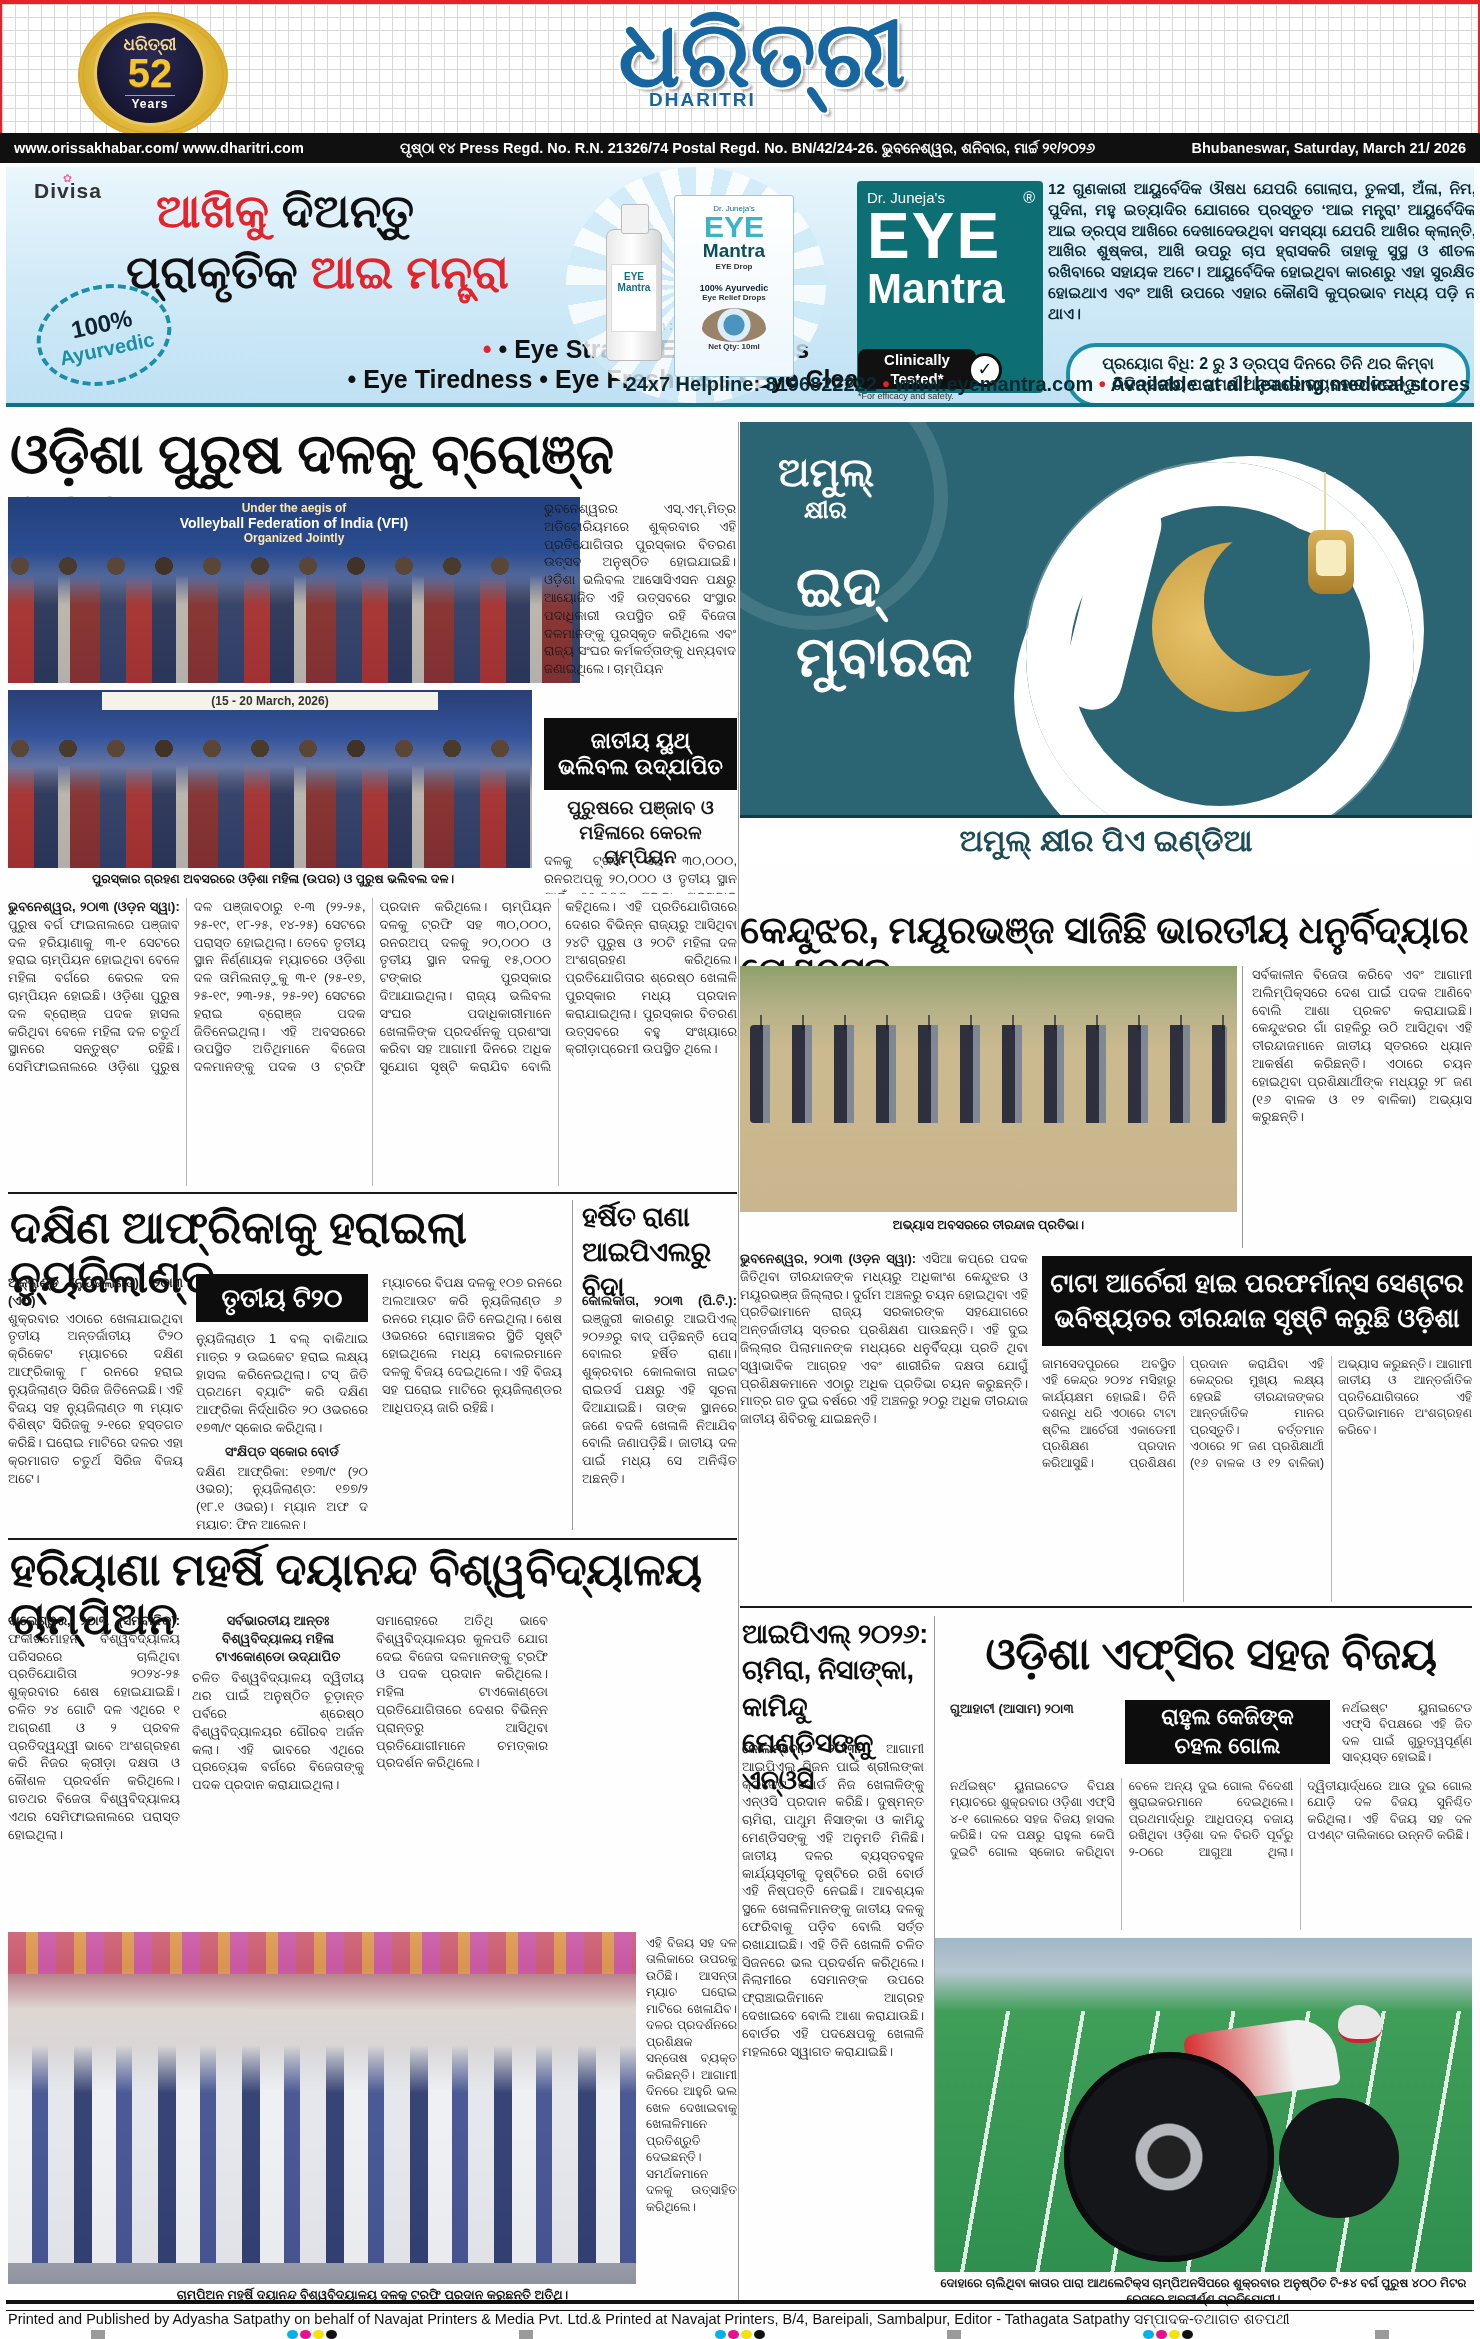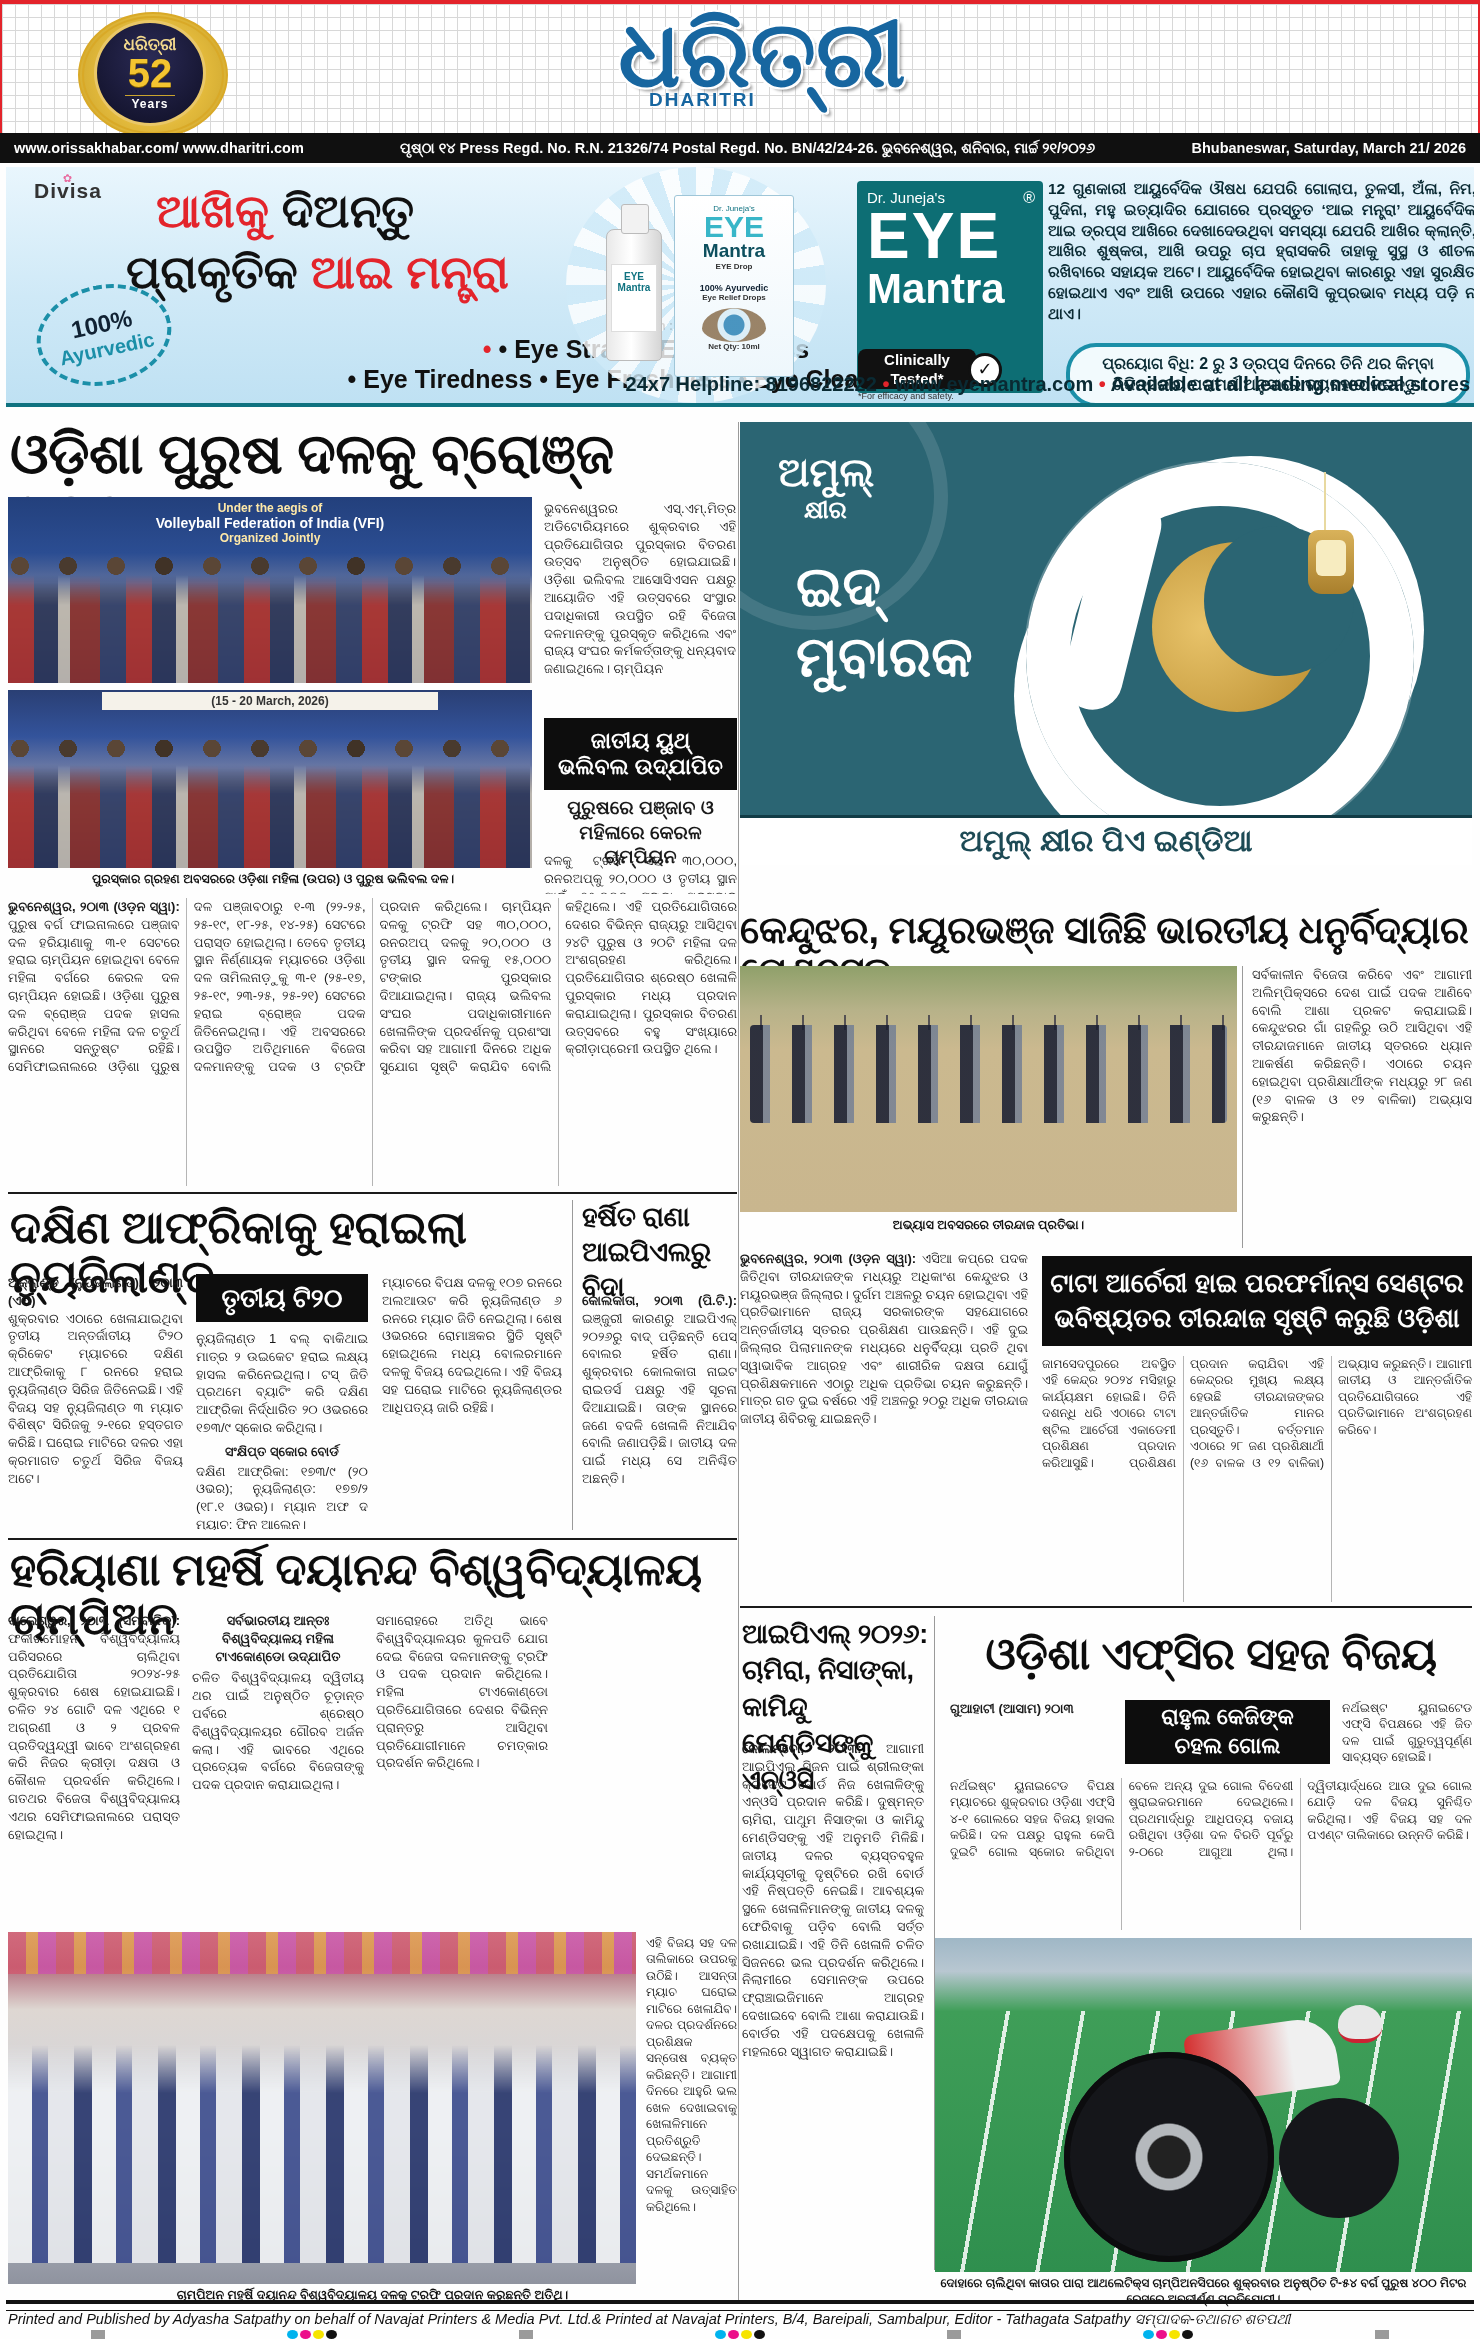--- a/index.html
+++ b/index.html
@@ -82,21 +82,21 @@
   .body-sm{font-size:12.3px;line-height:1.34;text-align:justify;color:#191919;}
   .dateline{font-weight:800;}
   .blackbox{background:#0d0d0d;color:#fff;font-weight:800;text-align:left;display:flex;align-items:center;justify-content:center;flex-direction:column;}
   .caption{font-size:12.5px;font-weight:800;text-align:center;color:#111;}
   .rule-h{background:#1a1a1a;height:2px;}
   .rule-v{background:#9a9a9a;width:1px;}
   .cols3{column-count:3;column-gap:14px;column-rule:1px solid #b5b5b5;}
   .cols4{column-count:4;column-gap:14px;column-rule:1px solid #b5b5b5;}
   
   .photo{overflow:hidden;background:#888;}
-  .ph-vb1{background:linear-gradient(180deg,#23407c 0%,#2b4d92 30%,#5d6f9c 46%,#7a6a58 62%,#403a4a 100%);}
+  .ph-vb1{background:linear-gradient(180deg,#23407c 0%,#2b4d92 30%,#5d6f9c 46%,#7a6a58 62%,#403a4a 100%);padding-left:48px;}
   .ph-vb1 .banner{position:absolute;left:8%;top:2%;width:84%;text-align:center;color:#ffe9a8;font-size:12px;font-weight:bold;}
   .ph-vb1 .banner .b2{color:#fff;font-size:14px;}
   .ph-people{position:absolute;left:0;bottom:0;width:100%;height:58%;
     background:repeating-linear-gradient(90deg,#b03030 0 26px,#27355e 26px 50px,#c8c4bc 50px 62px,#8c2f2f 62px 92px,#2e3f6e 92px 118px);
     -webkit-mask-image:linear-gradient(180deg,transparent 0,#000 28%);mask-image:linear-gradient(180deg,transparent 0,#000 28%);opacity:.85;}
   .ph-heads{position:absolute;left:0;top:30%;width:100%;height:14%;
     background:radial-gradient(circle 9px at 12px 50%,#5a4636 97%,transparent),radial-gradient(circle 9px at 60px 50%,#493a2e 97%,transparent),
     radial-gradient(circle 9px at 108px 50%,#5a4636 97%,transparent),radial-gradient(circle 9px at 156px 50%,#403226 97%,transparent),
     radial-gradient(circle 9px at 204px 50%,#5a4636 97%,transparent),radial-gradient(circle 9px at 252px 50%,#493a2e 97%,transparent),
     radial-gradient(circle 9px at 300px 50%,#5a4636 97%,transparent),radial-gradient(circle 9px at 348px 50%,#403226 97%,transparent),
@@ -136,21 +136,21 @@
   #amul .moon{position:absolute;right:150px;top:120px;width:170px;height:170px;border-radius:50%;
     background:radial-gradient(circle at 30% 50%,#e8c36a,#b98c2e);}
   #amul .moonmask{position:absolute;right:118px;top:104px;width:150px;height:150px;border-radius:50%;background:#2b6573;}
   #amul .lantern{position:absolute;right:118px;top:108px;width:46px;height:64px;background:linear-gradient(180deg,#d9b25a,#a97f2c);border-radius:10px 10px 14px 14px;}
   #amul .lantern:before{content:"";position:absolute;left:16px;top:-58px;width:2px;height:58px;background:#e8d9a0;}
   #amul .lantern:after{content:"";position:absolute;left:8px;top:10px;width:30px;height:36px;background:#f7ecc0;border-radius:6px;}
   #amul .strip{position:absolute;left:0;bottom:0;width:100%;height:47px;background:#fff;border-top:3px solid #123c46;
     display:flex;align-items:center;justify-content:center;font-size:30px;font-weight:800;color:#1d4a55;}
   
   #footrule{left:6px;top:2300px;width:1468px;height:6px;border-top:4px solid #111;border-bottom:1px solid #111;}
-  #footer{left:8px;top:2311px;width:1464px;font-size:14.5px;color:#111;font-style:italic;}
+  #footer{left:8px;top:2311px;width:1464px;font-size:14.5px;color:#111;}
   .regmarks{left:0;top:2330px;width:1480px;height:9px;display:flex;justify-content:space-around;align-items:center;}
   .regmarks .sq{width:14px;height:9px;background:#9a9a9a;}
   .regmarks .dots{display:flex;gap:2px;}
   .regmarks .dots i{width:11px;height:9px;border-radius:50%;display:block;}
   .c1{background:#00b3ee;}.c2{background:#ec0f8a;}.c3{background:#f6e400;}.c4{background:#111;}
 </style>
 </head>
 <body>
 
 <div id="page">

